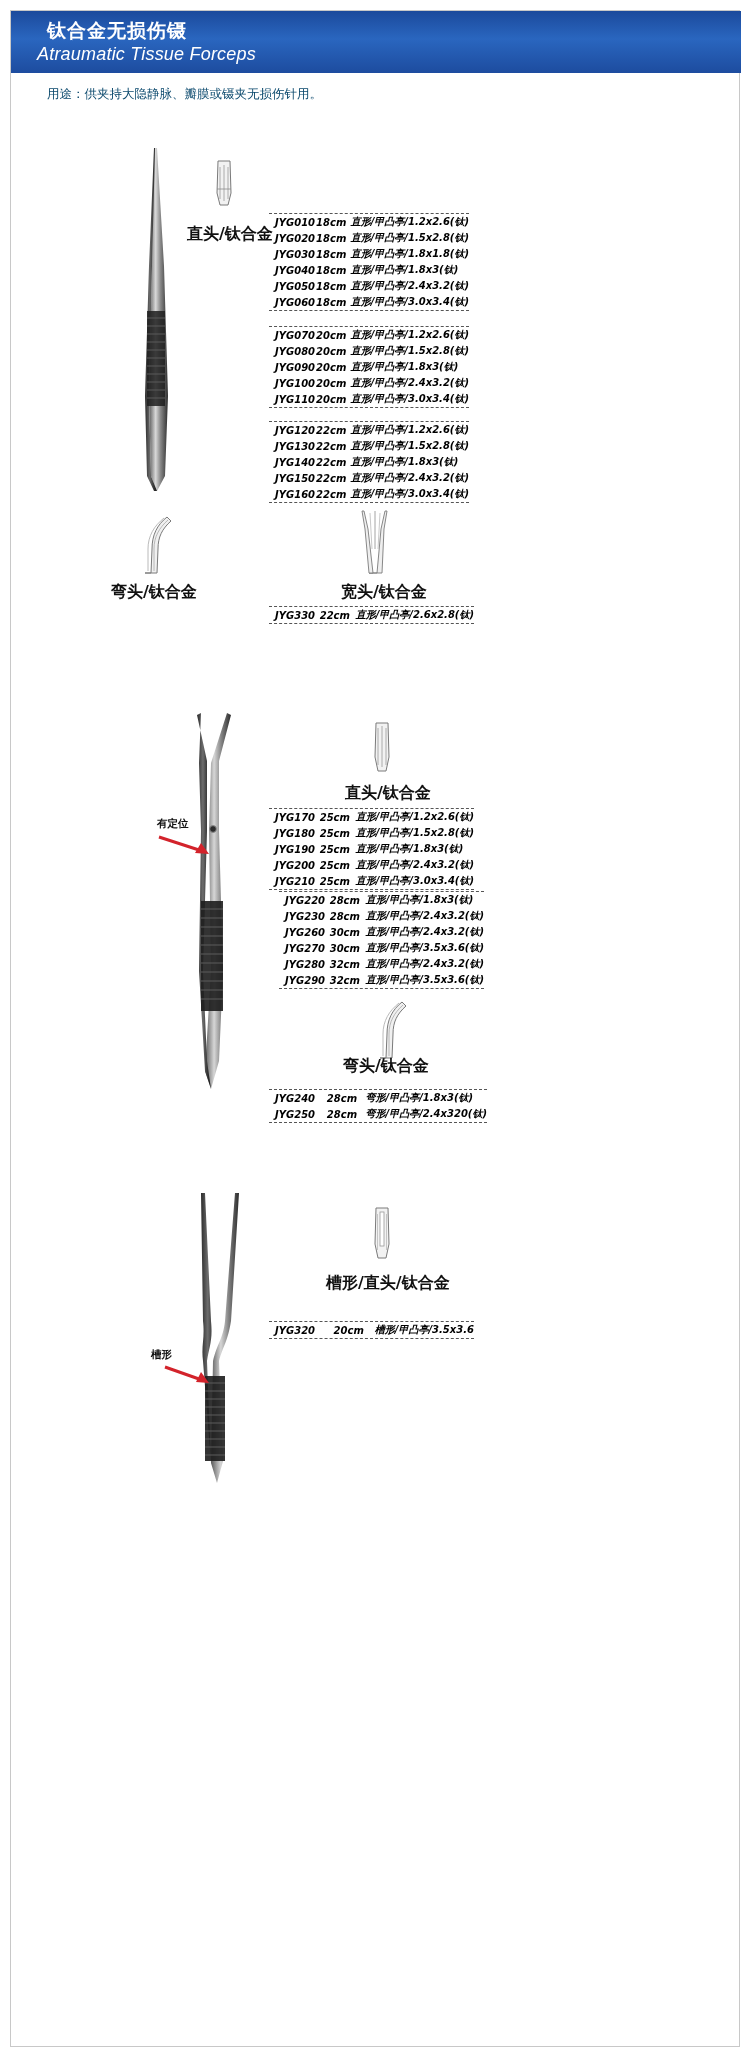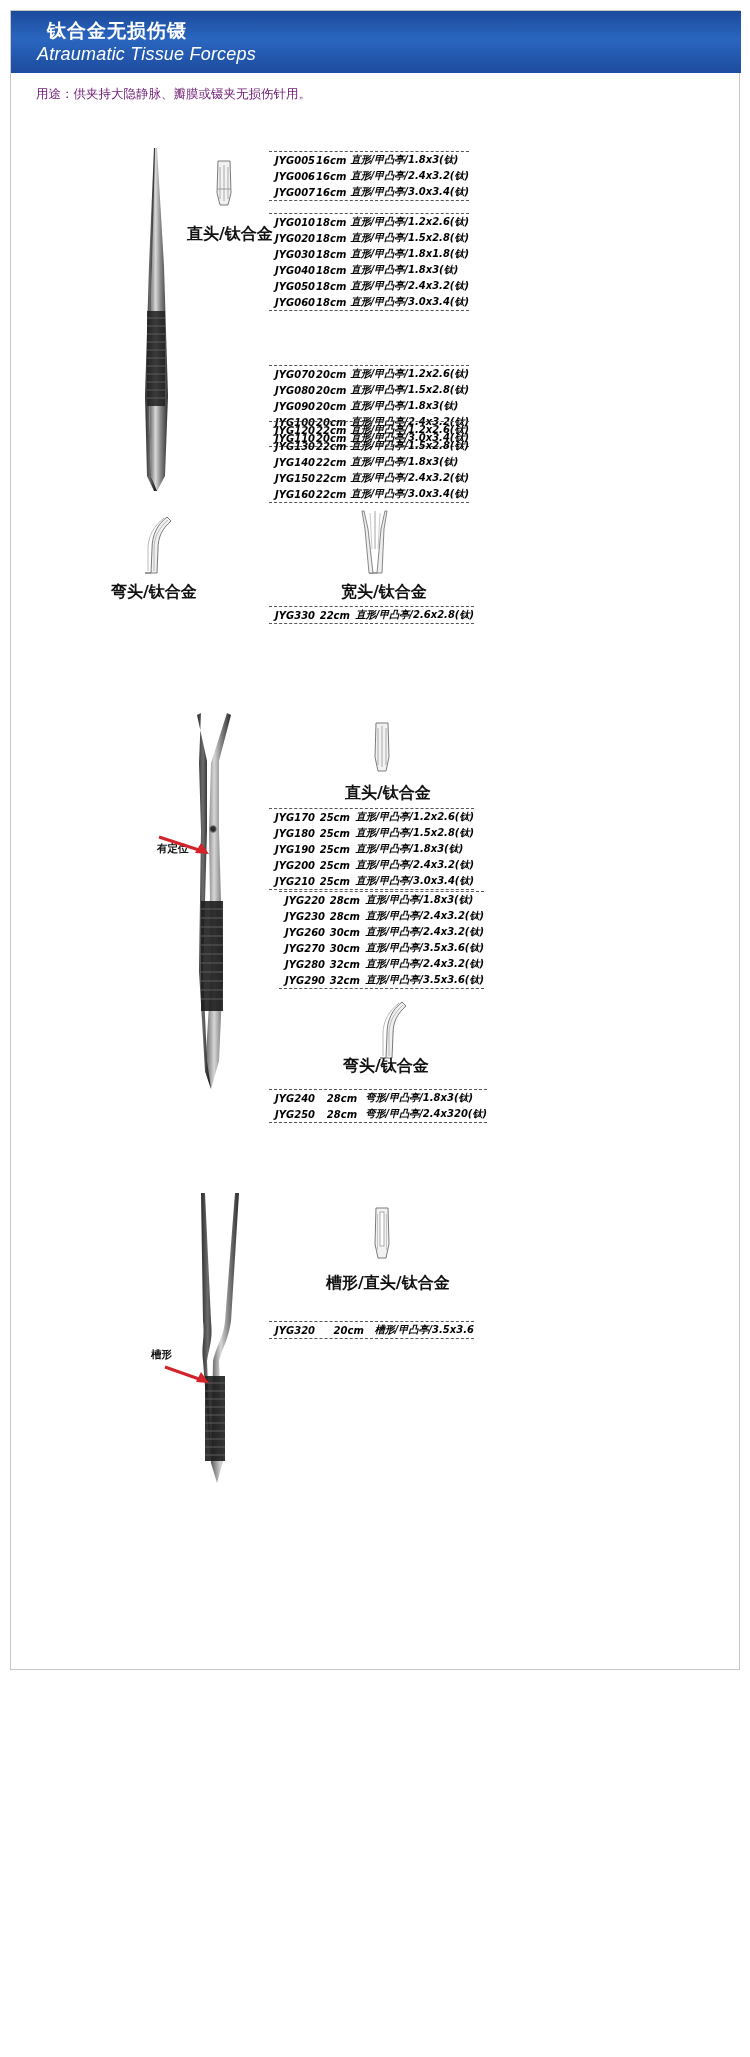--- a/index.html
+++ b/index.html
@@ -11,21 +11,21 @@
     font-family: "Liberation Sans", sans-serif;
     color: #1a1a1a;
     position: relative;
     overflow: hidden;
   }
   .page {
     position: absolute;
     left: 10px;
     top: 10px;
     width: 730px;
-    height: 1660px;
+    height: 2037px;
     border: 1px solid #c8c8c8;
     background: #fff;
   }
   
   .header {
     position: absolute;
     left: 0; top: 0;
     width: 730px;
     height: 62px;
     background: linear-gradient(to bottom, #1b4a9c 0%, #2a66bf 45%, #1d4c9f 100%);
@@ -44,25 +44,25 @@
     position: absolute;
     left: 26px;
     top: 33px;
     font-size: 18px;
     font-style: italic;
     font-family: "Liberation Sans", sans-serif;
     letter-spacing: 0.2px;
   }
   .usage {
     position: absolute;
-    left: 25px;
+    left: 36px;
     top: 75px;
     font-size: 12.5px;
     font-family: "DejaVu Sans", sans-serif;
-    color: #701a75;
+    color: #0c4a6e;
   }
   
   .tbl {
     position: absolute;
     border-collapse: collapse;
     font-family: "DejaVu Sans", sans-serif;
     font-size: 10px;
   }
   .tbl td {
     padding: 1px 0 1px 0;
@@ -150,41 +150,20 @@
     <svg width="36" height="52" viewBox="0 0 36 52">
       <path d="M12 2 L24 2 L25 34 L22 46 L14 46 L11 34 Z" fill="#f2f2f2" stroke="#7a7a7a" stroke-width="1"></path>
       <line x1="14" y1="8" x2="14" y2="40" stroke="#9a9a9a" stroke-width="0.8"></line>
       <line x1="18" y1="6" x2="18" y2="42" stroke="#9a9a9a" stroke-width="0.8"></line>
       <line x1="22" y1="8" x2="22" y2="40" stroke="#9a9a9a" stroke-width="0.8"></line>
       <path d="M11 30 L25 30" stroke="#8a8a8a" stroke-width="0.8"></path>
     </svg>
   </div>
   <div class="cap" style="left:176px;top:213px;">直头/钛合金</div>
 
-  <div class="tbl-wrap" style="left:258px;top:140px;width:200px;">
-    <table class="tbl">
-      <tbody>
-        <tr>
-            <td class="c-code">JYG005</td>
-            <td class="c-len">16cm</td>
-            <td class="c-spec">直形/甲凸亭/1.8x3(钛)</td>
-          </tr>
-        <tr>
-            <td class="c-code">JYG006</td>
-            <td class="c-len">16cm</td>
-            <td class="c-spec">直形/甲凸亭/2.4x3.2(钛)</td>
-          </tr>
-        <tr>
-            <td class="c-code">JYG007</td>
-            <td class="c-len">16cm</td>
-            <td class="c-spec">直形/甲凸亭/3.0x3.4(钛)</td>
-          </tr>
-      </tbody>
-    </table>
-  </div>
 
   <div class="tbl-wrap" style="left:258px;top:202px;width:200px;">
     <table class="tbl">
       <tbody>
         <tr>
             <td class="c-code">JYG010</td>
             <td class="c-len">18cm</td>
             <td class="c-spec">直形/甲凸亭/1.2x2.6(钛)</td>
           </tr>
         <tr>
@@ -209,21 +188,21 @@
           </tr>
         <tr>
             <td class="c-code">JYG060</td>
             <td class="c-len">18cm</td>
             <td class="c-spec">直形/甲凸亭/3.0x3.4(钛)</td>
           </tr>
       </tbody>
     </table>
   </div>
 
-  <div class="tbl-wrap" style="left:258px;top:315px;width:200px;margin-top:39px;">
+  <div class="tbl-wrap" style="left:258px;top:315px;width:200px;">
     <table class="tbl">
       <tbody>
         <tr>
             <td class="c-code">JYG070</td>
             <td class="c-len">20cm</td>
             <td class="c-spec">直形/甲凸亭/1.2x2.6(钛)</td>
           </tr>
         <tr>
             <td class="c-code">JYG080</td>
             <td class="c-len">20cm</td>
@@ -345,21 +324,21 @@
         <line x1="40" y1="234" x2="62" y2="234"></line>
           <line x1="40" y1="243" x2="62" y2="243"></line>
         <line x1="40" y1="252" x2="62" y2="252"></line>
           <line x1="40" y1="261" x2="62" y2="261"></line>
         <line x1="40" y1="270" x2="62" y2="270"></line>
           <line x1="40" y1="279" x2="62" y2="279"></line>
         <line x1="40" y1="288" x2="62" y2="288"></line>
       </g>
     </svg>
   </div>
-  <div class="anno" style="left:146px;top:806px;margin-top:25px;">有定位</div>
+  <div class="anno" style="left:146px;top:806px;">有定位</div>
   <svg class="arrow" style="left:146px;top:822px;" width="56" height="22" viewBox="0 0 56 22">
     <line x1="2" y1="4" x2="42" y2="17" stroke="#d3232b" stroke-width="3"></line>
     <polygon points="52,21 38,20 44,10" fill="#d3232b"></polygon>
   </svg>
 
   <div style="position:absolute;left:353px;top:710px;">
     <svg width="36" height="56" viewBox="0 0 36 56">
       <path d="M12 2 L24 2 L25 36 L22 50 L14 50 L11 36 Z" fill="#f2f2f2" stroke="#7a7a7a" stroke-width="1"></path>
       <line x1="14" y1="7" x2="14" y2="44" stroke="#9a9a9a" stroke-width="0.8"></line>
       <line x1="18" y1="5" x2="18" y2="46" stroke="#9a9a9a" stroke-width="0.8"></line>

